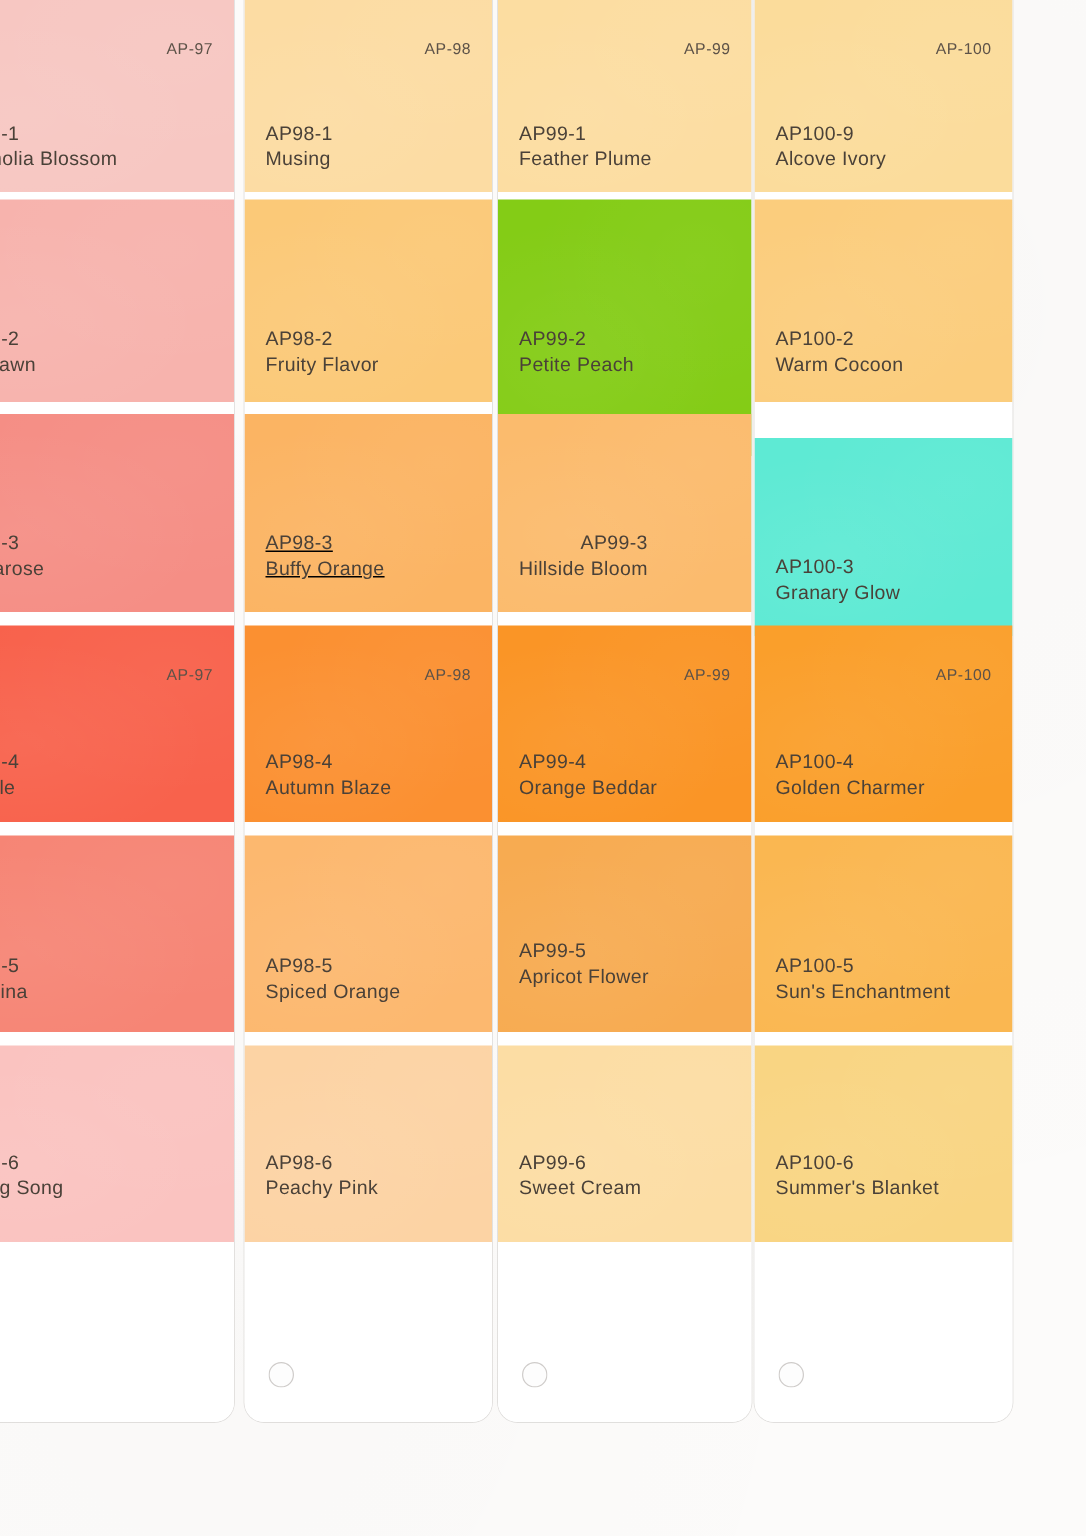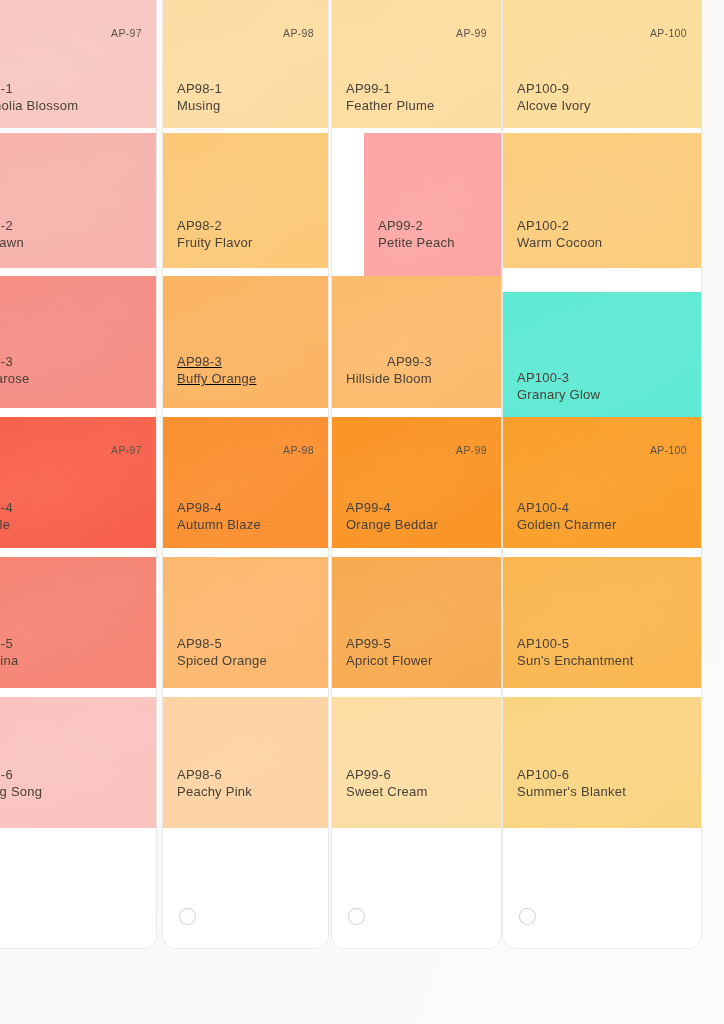--- a/index.html
+++ b/index.html
@@ -196,56 +196,56 @@
       </div>
     </div>
     <div class="chip-card" style="left: 332px; width: 169px; height: 948px;">
       <div class="swatch" style="top: 0px; height: 128px; background: rgb(252, 221, 161);">
         <div class="brand-label">AP-99</div>
         <div class="swatch-caption" style="top: 80px;">
           <span class="swatch-code">AP99-1</span>
           <span class="swatch-name">Feather Plume</span>
         </div>
       </div>
-      <div class="swatch" style="top: 133px; height: 171px; background: #fca5a5; margin-left: 32px;">
+      <div class="swatch" style="top: 133px; height: 171px; background: #84cc16;">
         <div class="swatch-caption" style="top: 84px;">
           <span class="swatch-code">AP99-2</span>
           <span class="swatch-name">Petite Peach</span>
         </div>
       </div>
       <div class="swatch" style="top: 276px; height: 132px; background: rgb(251, 187, 109); text-align: right;">
         <div class="swatch-caption" style="top: 77px;">
           <span class="swatch-code">AP99-3</span>
           <span class="swatch-name">Hillside Bloom</span>
         </div>
       </div>
       <div class="swatch" style="top: 417px; height: 131px; background: rgb(250, 149, 38);">
         <div class="brand-label">AP-99</div>
         <div class="swatch-caption" style="top: 82px;">
           <span class="swatch-code">AP99-4</span>
           <span class="swatch-name">Orange Beddar</span>
         </div>
       </div>
       <div class="swatch" style="top: 557px; height: 131px; background: rgb(247, 171, 81);">
-        <div class="swatch-caption" style="top: 78px;">
+        <div class="swatch-caption" style="top: 68px;">
           <span class="swatch-code">AP99-5</span>
           <span class="swatch-name">Apricot Flower</span>
         </div>
       </div>
       <div class="swatch" style="top: 697px; height: 131px; background: rgb(252, 221, 164);">
         <div class="swatch-caption" style="top: 69px;">
           <span class="swatch-code">AP99-6</span>
           <span class="swatch-name">Sweet Cream</span>
         </div>
       </div>
       <div class="card-footer" style="top: 828px; height: 120px; background: rgb(255, 255, 255);">
         <div class="punch-hole" style="top: 80px; left: 16px;"></div>
       </div>
     </div>
-    <div class="chip-card" style="left: 503px; width: 198px; height: 948px;">
+    <div class="chip-card" style="left: 503px; width: 172px; height: 948px;">
       <div class="swatch" style="top: 0px; height: 128px; background: rgb(251, 220, 155);">
         <div class="brand-label">AP-100</div>
         <div class="swatch-caption" style="top: 80px;">
           <span class="swatch-code">AP100-9</span>
           <span class="swatch-name">Alcove Ivory</span>
         </div>
       </div>
       <div class="swatch" style="top: 133px; height: 135px; background: rgb(251, 205, 125);">
         <div class="swatch-caption" style="top: 84px;">
           <span class="swatch-code">AP100-2</span>

